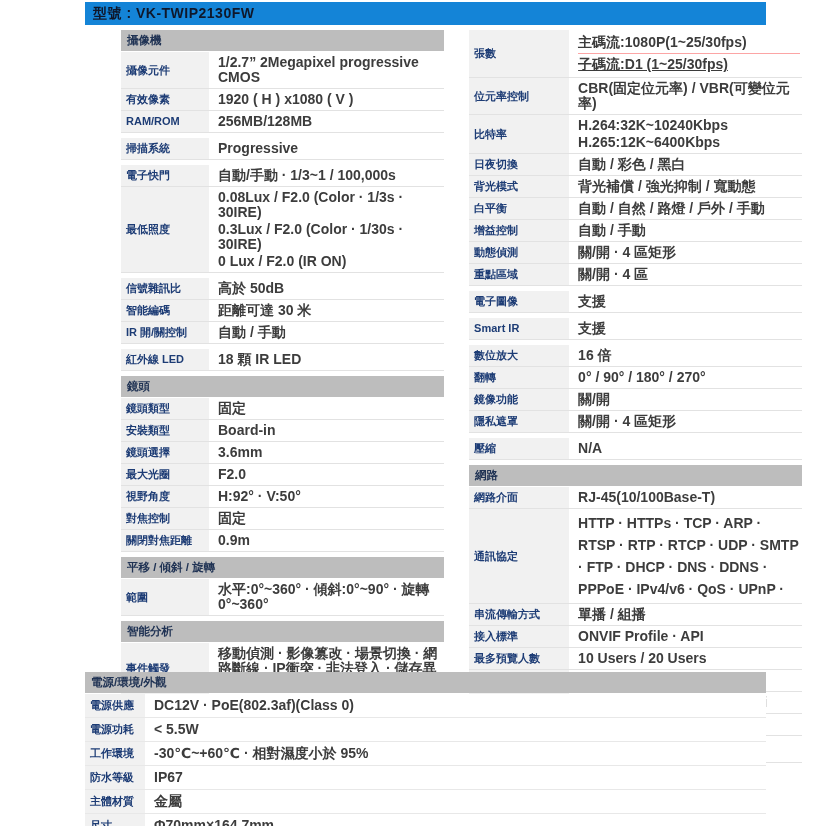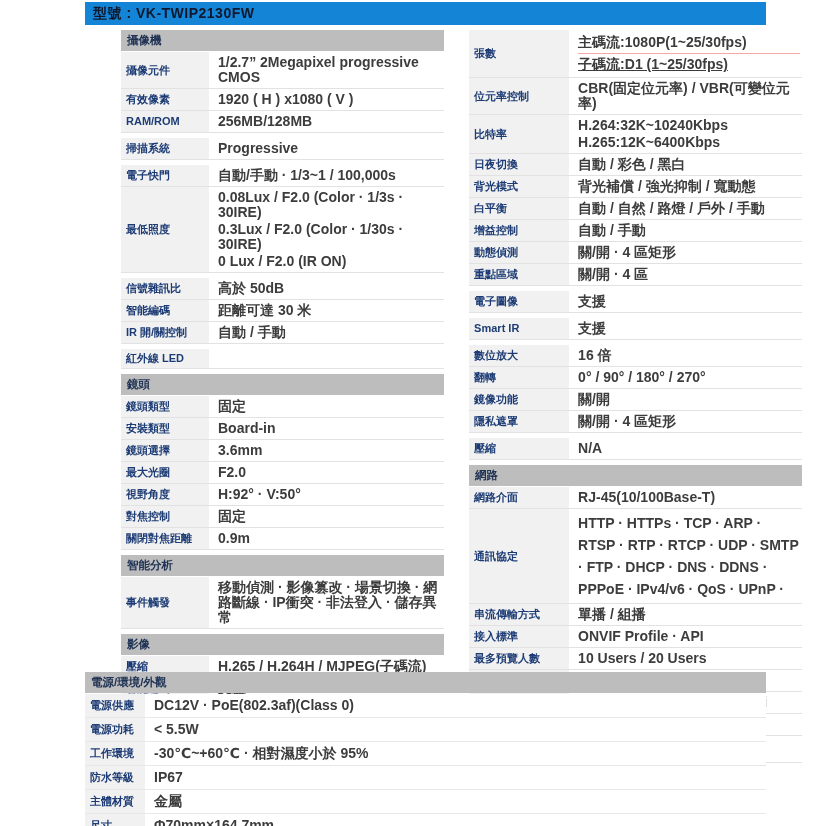--- a/index.html
+++ b/index.html
@@ -119,20 +119,23 @@
             </div>
           </div>
           <div class="row">
             <div class="label-cell">IR 開/關控制</div>
             <div class="value-cell">
               <div class="vline">自動 / 手動</div>
             </div>
           </div>
           <div class="row gap">
             <div class="label-cell">紅外線 LED</div>
+            <div class="value-cell">
+              <div class="vline">18 顆 IR LED</div>
+            </div>
           </div>
         </div>
         <div class="section">
           <div class="section-header">鏡頭</div>
           <div class="row">
             <div class="label-cell">鏡頭類型</div>
             <div class="value-cell">
               <div class="vline">固定</div>
             </div>
           </div>
@@ -163,20 +166,29 @@
           <div class="row">
             <div class="label-cell">對焦控制</div>
             <div class="value-cell">
               <div class="vline">固定</div>
             </div>
           </div>
           <div class="row">
             <div class="label-cell">關閉對焦距離</div>
             <div class="value-cell">
               <div class="vline">0.9m</div>
+            </div>
+          </div>
+        </div>
+        <div class="section">
+          <div class="section-header">平移 / 傾斜 / 旋轉</div>
+          <div class="row">
+            <div class="label-cell">範圍</div>
+            <div class="value-cell">
+              <div class="vline">水平:0°~360° · 傾斜:0°~90° · 旋轉 0°~360°</div>
             </div>
           </div>
         </div>
         <div class="section">
           <div class="section-header">智能分析</div>
           <div class="row">
             <div class="label-cell">事件觸發</div>
             <div class="value-cell">
               <div class="vline">移動偵測 · 影像篡改 · 場景切換 · 網路斷線 · IP衝突 · 非法登入 · 儲存異常</div>
             </div>

